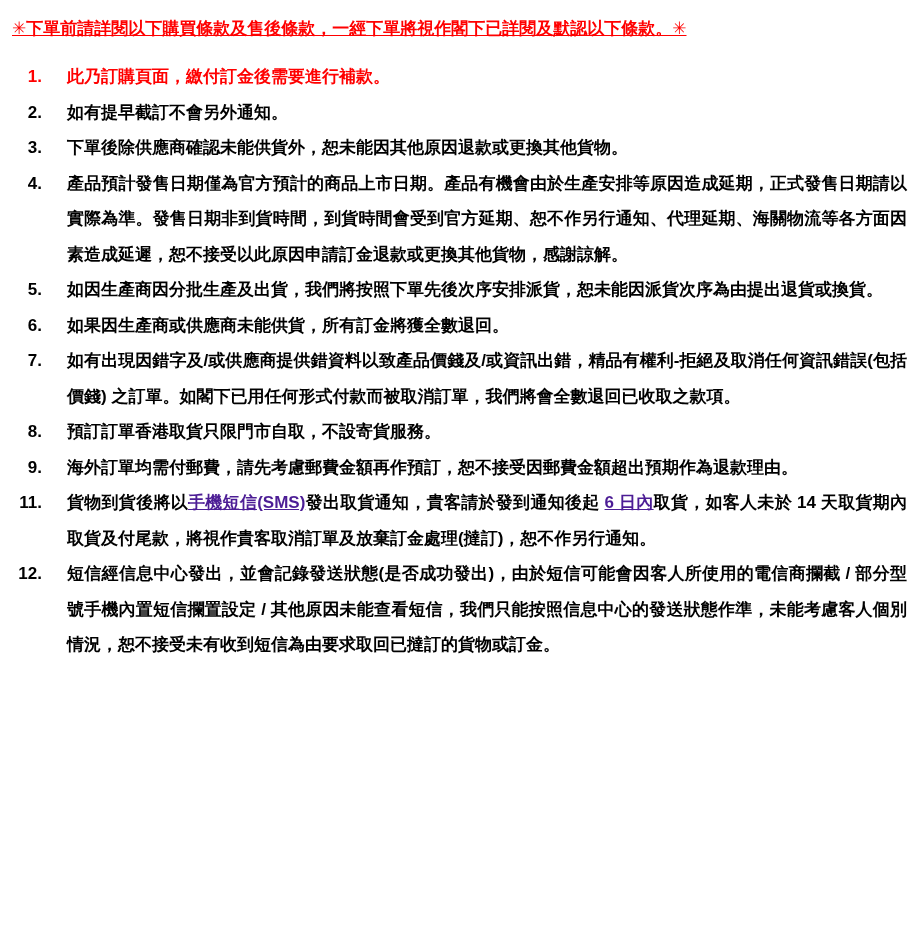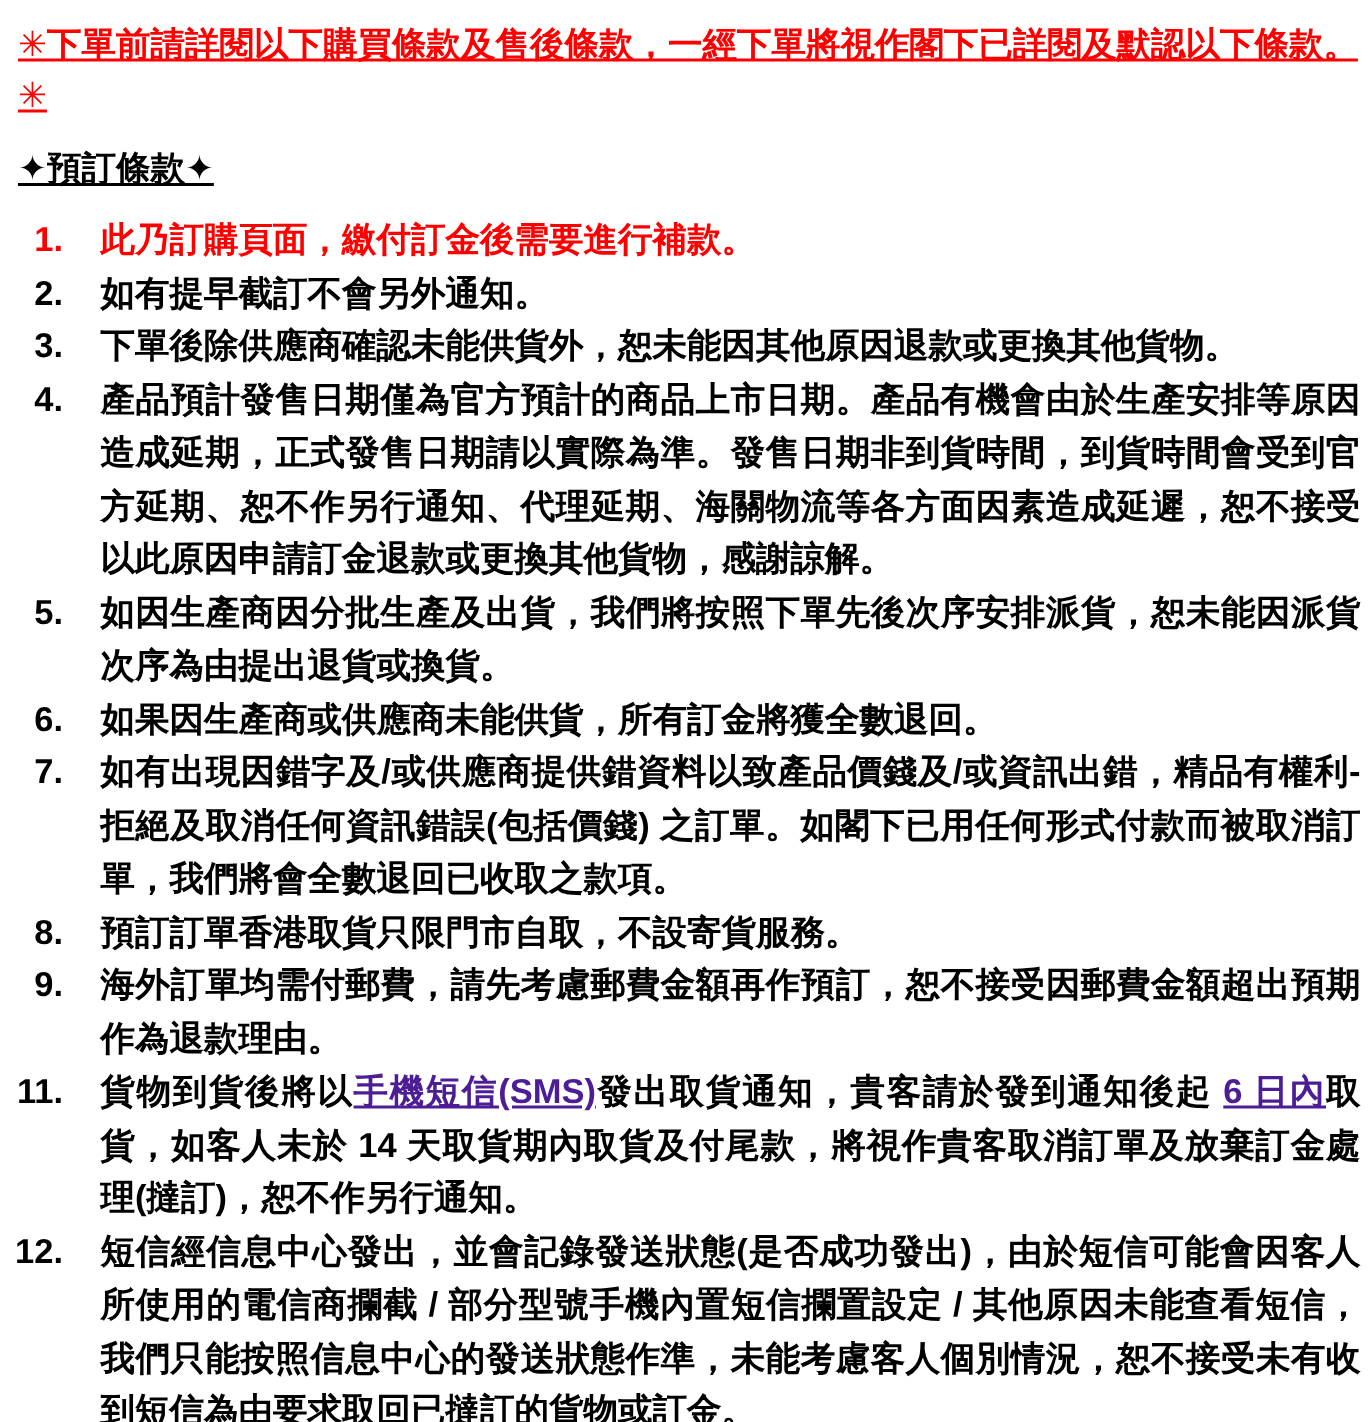--- a/index.html
+++ b/index.html
@@ -8,21 +8,21 @@
     padding: 0;
     background: #ffffff;
   }
   .page {
     width: 913px;
     height: 948px;
     background: #ffffff;
     color: #000000;
     font-family: "Liberation Sans", "DejaVu Sans", sans-serif;
     font-weight: bold;
-    font-size: 23px;
+    font-size: 17px;
     padding: 10px 6px 0 10px;
     overflow: hidden;
   }
   .header-notice {
     color: #ff0000;
     text-decoration: underline;
     line-height: 34px;
     margin: 2px 0 0 2px;
   }
   .section-title {
@@ -57,23 +57,20 @@
     color: #4c1d95;
     text-decoration: underline;
   }
 </style>
 </head>
 <body>
 
 <div class="page">
   <div class="header-notice">✳下單前請詳閱以下購買條款及售後條款，一經下單將視作閣下已詳閱及默認以下條款。✳</div>
 
-  <div>
-    <span class="section-title">✦預訂條款✦</span>
-  </div>
 
   <div class="terms">
       <div class="term-item red">
         <span class="term-num">1.</span>
         <span class="term-text"><span class="">此乃訂購頁面，繳付訂金後需要進行補款。</span></span>
       </div>
       <div class="term-item">
         <span class="term-num">2.</span>
         <span class="term-text"><span class="">如有提早截訂不會另外通知。</span></span>
       </div>

